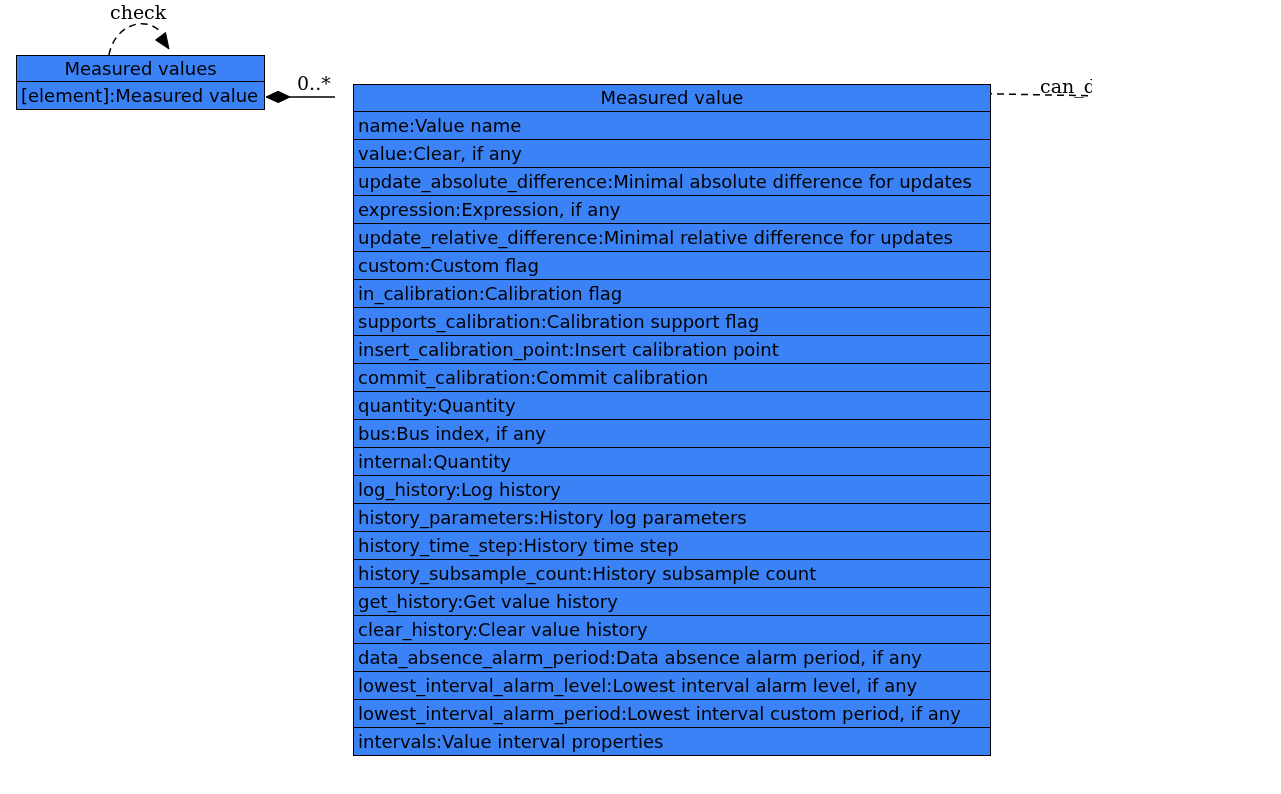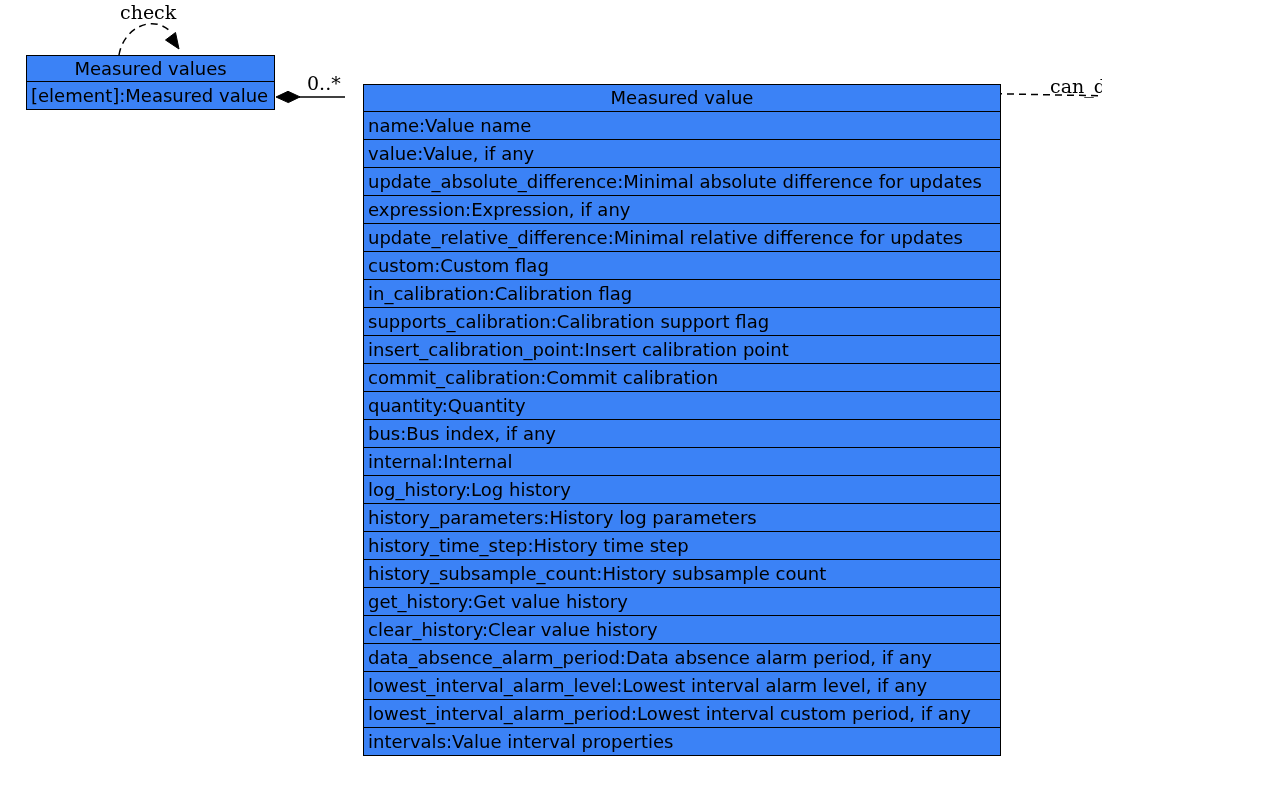--- a/index.html
+++ b/index.html
@@ -4,21 +4,20 @@
 <style>
   html, body { margin: 0; padding: 0; background: #ffffff; }
   .canvas {
     position: relative;
     width: 1092px;
     height: 794px;
     background: #ffffff;
     font-family: "DejaVu Sans", sans-serif;
     color: #000000;
     overflow: hidden;
-    margin-left: 10px;
   }
   .edges-svg {
     position: absolute;
     left: 0; top: 0;
     width: 1281px; height: 794px;
     pointer-events: none;
   }
   .uml-box {
     position: absolute;
     display: flex;
@@ -81,32 +80,32 @@
   <div class="edge-label" style="left:1040px; top:76px;">can_delete</div>
 
   <div class="uml-box" id="left-box">
     <div class="cell first title">Measured values</div>
     <div class="cell">[element]:Measured value</div>
   </div>
 
   <div class="uml-box" id="main-table">
     <div class="cell first title">Measured value</div>
     <div class="cell">name:Value name</div>
-    <div class="cell">value:Value, if any</div>
+    <div class="cell">value:Clear, if any</div>
     <div class="cell">update_absolute_difference:Minimal absolute difference for updates</div>
     <div class="cell">expression:Expression, if any</div>
     <div class="cell">update_relative_difference:Minimal relative difference for updates</div>
     <div class="cell">custom:Custom flag</div>
     <div class="cell">in_calibration:Calibration flag</div>
     <div class="cell">supports_calibration:Calibration support flag</div>
     <div class="cell">insert_calibration_point:Insert calibration point</div>
     <div class="cell">commit_calibration:Commit calibration</div>
     <div class="cell">quantity:Quantity</div>
     <div class="cell">bus:Bus index, if any</div>
-    <div class="cell">internal:Internal</div>
+    <div class="cell">internal:Quantity</div>
     <div class="cell">log_history:Log history</div>
     <div class="cell">history_parameters:History log parameters</div>
     <div class="cell">history_time_step:History time step</div>
     <div class="cell">history_subsample_count:History subsample count</div>
     <div class="cell">get_history:Get value history</div>
     <div class="cell">clear_history:Clear value history</div>
     <div class="cell">data_absence_alarm_period:Data absence alarm period, if any</div>
     <div class="cell">lowest_interval_alarm_level:Lowest interval alarm level, if any</div>
     <div class="cell">lowest_interval_alarm_period:Lowest interval custom period, if any</div>
     <div class="cell">intervals:Value interval properties</div>

